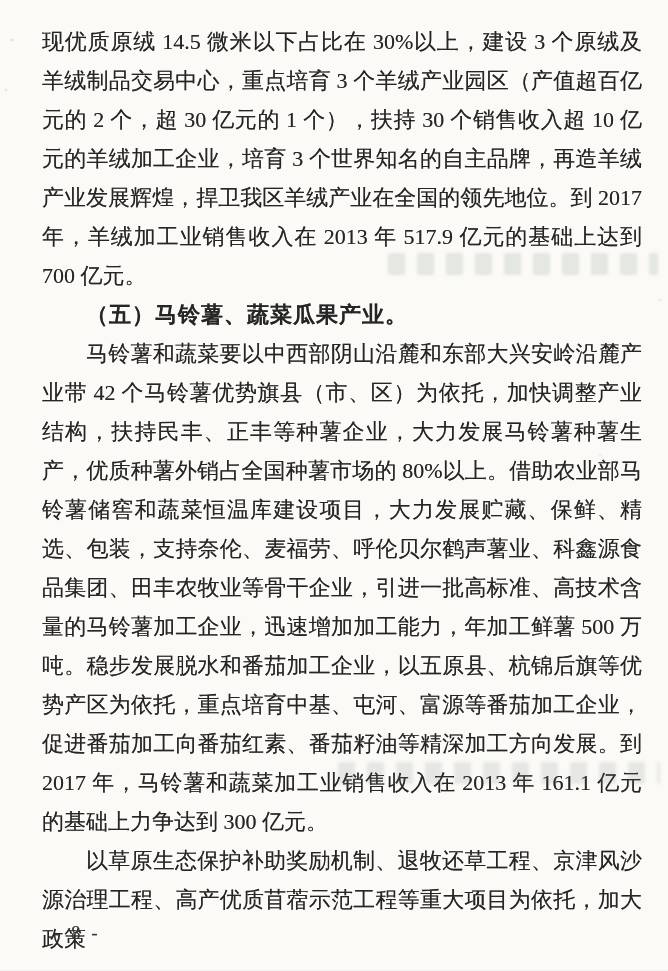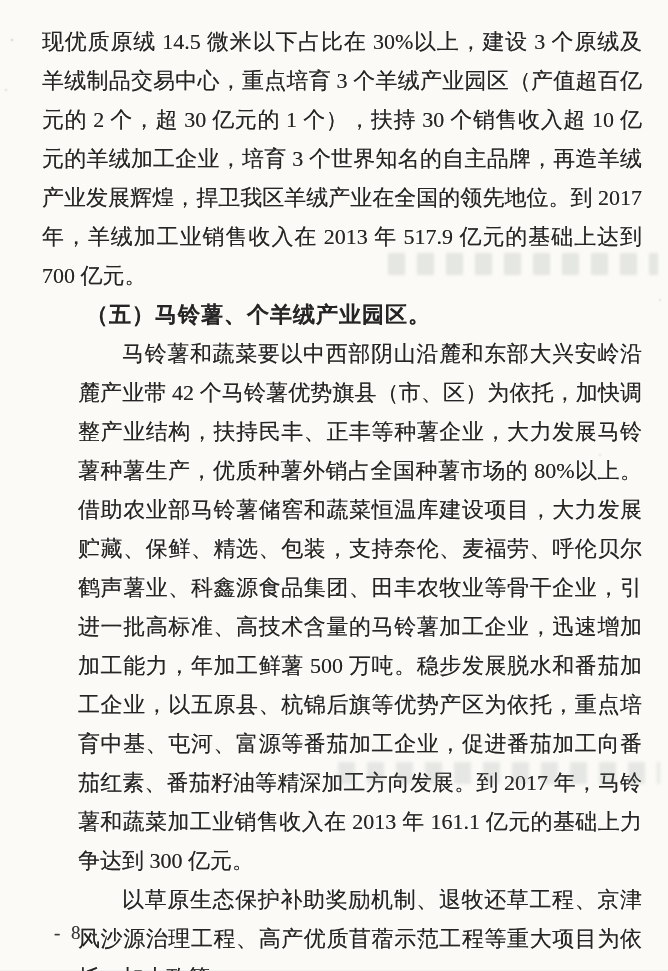--- a/index.html
+++ b/index.html
@@ -30,21 +30,21 @@
     width: 600px;
     color: #252525;
     font-size: 22px;
     line-height: 39px;
     text-align: justify;
     text-justify: inter-character;
     
     text-shadow: 0 0 0.5px rgba(30,30,30,0.55);
   }
   .content p { margin: 0; padding: 0; }
-  .content p.indent { text-indent: 2em; margin-left: 36px; }
+  .content p.indent { text-indent: 2em; }
   .content p.heading { text-indent: 2em; font-weight: 700; letter-spacing: 1px; }
   .footer {
     position: absolute;
     left: 54px;
     top: 922px;
     font-size: 19px;
     letter-spacing: 3px;
     color: #3a3a3a;
     text-shadow: 0 0 0.5px rgba(40,40,40,0.5);
   }
@@ -66,20 +66,20 @@
     background: repeating-linear-gradient(90deg,
       rgba(115,130,120,0.28) 0 17px, transparent 17px 29px);
   }
 </style>
 </head>
 <body>
 
 <div class="page">
   <div class="content" id="doc-content">
       <p class="body">现优质原绒 14.5 微米以下占比在 30%以上，建设 3 个原绒及羊绒制品交易中心，重点培育 3 个羊绒产业园区（产值超百亿元的 2 个，超 30 亿元的 1 个），扶持 30 个销售收入超 10 亿元的羊绒加工企业，培育 3 个世界知名的自主品牌，再造羊绒产业发展辉煌，捍卫我区羊绒产业在全国的领先地位。到 2017 年，羊绒加工业销售收入在 2013 年 517.9 亿元的基础上达到 700 亿元。</p>
-      <p class="heading">（五）马铃薯、个羊绒产业园区。</p>
+      <p class="heading">（五）马铃薯、蔬菜瓜果产业。</p>
       <p class="body indent">马铃薯和蔬菜要以中西部阴山沿麓和东部大兴安岭沿麓产业带 42 个马铃薯优势旗县（市、区）为依托，加快调整产业结构，扶持民丰、正丰等种薯企业，大力发展马铃薯种薯生产，优质种薯外销占全国种薯市场的 80%以上。借助农业部马铃薯储窖和蔬菜恒温库建设项目，大力发展贮藏、保鲜、精选、包装，支持奈伦、麦福劳、呼伦贝尔鹤声薯业、科鑫源食品集团、田丰农牧业等骨干企业，引进一批高标准、高技术含量的马铃薯加工企业，迅速增加加工能力，年加工鲜薯 500 万吨。稳步发展脱水和番茄加工企业，以五原县、杭锦后旗等优势产区为依托，重点培育中基、屯河、富源等番茄加工企业，促进番茄加工向番茄红素、番茄籽油等精深加工方向发展。到 2017 年，马铃薯和蔬菜加工业销售收入在 2013 年 161.1 亿元的基础上力争达到 300 亿元。</p>
       <p class="body indent">以草原生态保护补助奖励机制、退牧还草工程、京津风沙源治理工程、高产优质苜蓿示范工程等重大项目为依托，加大政策</p>
     </div>
   <div class="bleed bleed-1"></div>
   <div class="bleed bleed-2"></div>
   <div class="footer">- 8 -</div>
 </div>
 
 </body></html>

